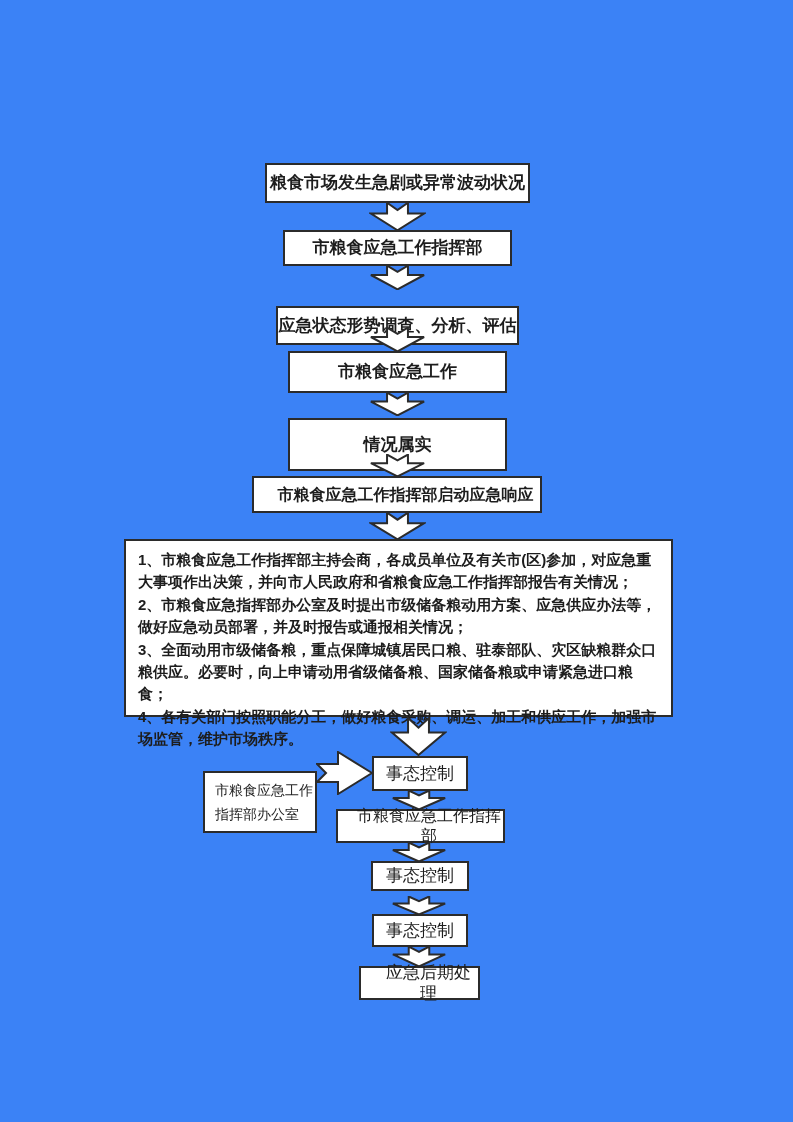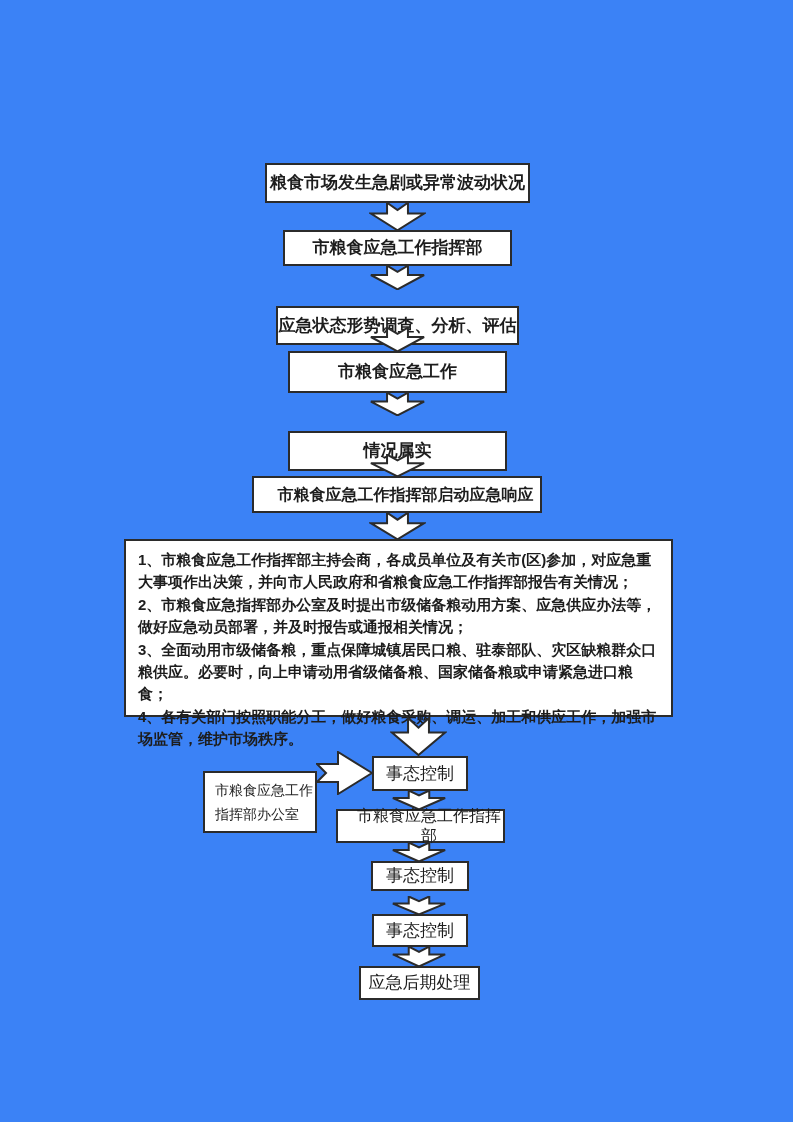--- a/index.html
+++ b/index.html
@@ -90,21 +90,21 @@
   </div>
 
   <div class="node bold f17" style="left:288px; top:351px; width:219px; height:42px;">市粮食应急工作</div>
 
   <div class="arr" style="left:369px; top:392px; width:57px; height:24px;">
     <svg viewBox="0 0 60 40" preserveAspectRatio="none">
         <polygon points="19,1 30,11 41,1 41,16 58,16 30,39 2,16 19,16" fill="#ffffff" stroke="#2b2b2b" stroke-width="2" stroke-linejoin="miter" vector-effect="non-scaling-stroke"></polygon>
       </svg>
   </div>
 
-  <div class="node bold f17" style="left:288px; top:431px; width:219px; height:40px;text-align:right;">情况属实</div>
+  <div class="node bold f17" style="left:288px; top:418px; width:219px; height:53px;text-align:right;">情况属实</div>
 
   <div class="arr" style="left:369px; top:454px; width:57px; height:23px;">
     <svg viewBox="0 0 60 40" preserveAspectRatio="none">
         <polygon points="19,1 30,11 41,1 41,16 58,16 30,39 2,16 19,16" fill="#ffffff" stroke="#2b2b2b" stroke-width="2" stroke-linejoin="miter" vector-effect="non-scaling-stroke"></polygon>
       </svg>
   </div>
 
   <div class="node bold f16" style="left:252px; top:476px; width:290px; height:37px;">市粮食应急工作指挥部启动应急响应</div>
 
   <div class="arr" style="left:369px; top:512px; width:57px; height:28px;">
@@ -160,15 +160,15 @@
   </div>
 
   <div class="node f17" style="left:372px; top:914px; width:96px; height:33px;">事态控制</div>
 
   <div class="arr" style="left:391px; top:946px; width:56px; height:21px;">
     <svg viewBox="0 0 60 40" preserveAspectRatio="none">
         <polygon points="19,1 30,11 41,1 41,16 58,16 30,39 2,16 19,16" fill="#ffffff" stroke="#2b2b2b" stroke-width="2" stroke-linejoin="miter" vector-effect="non-scaling-stroke"></polygon>
       </svg>
   </div>
 
-  <div class="node f17" style="left:359px; top:966px; width:121px; height:34px;">应急后期处理</div>
+  <div class="node f17" style="left:359px; top:966px; width:121px; height:34px;padding-left:18px;">应急后期处理</div>
 
 </div>
 
 </body></html>

